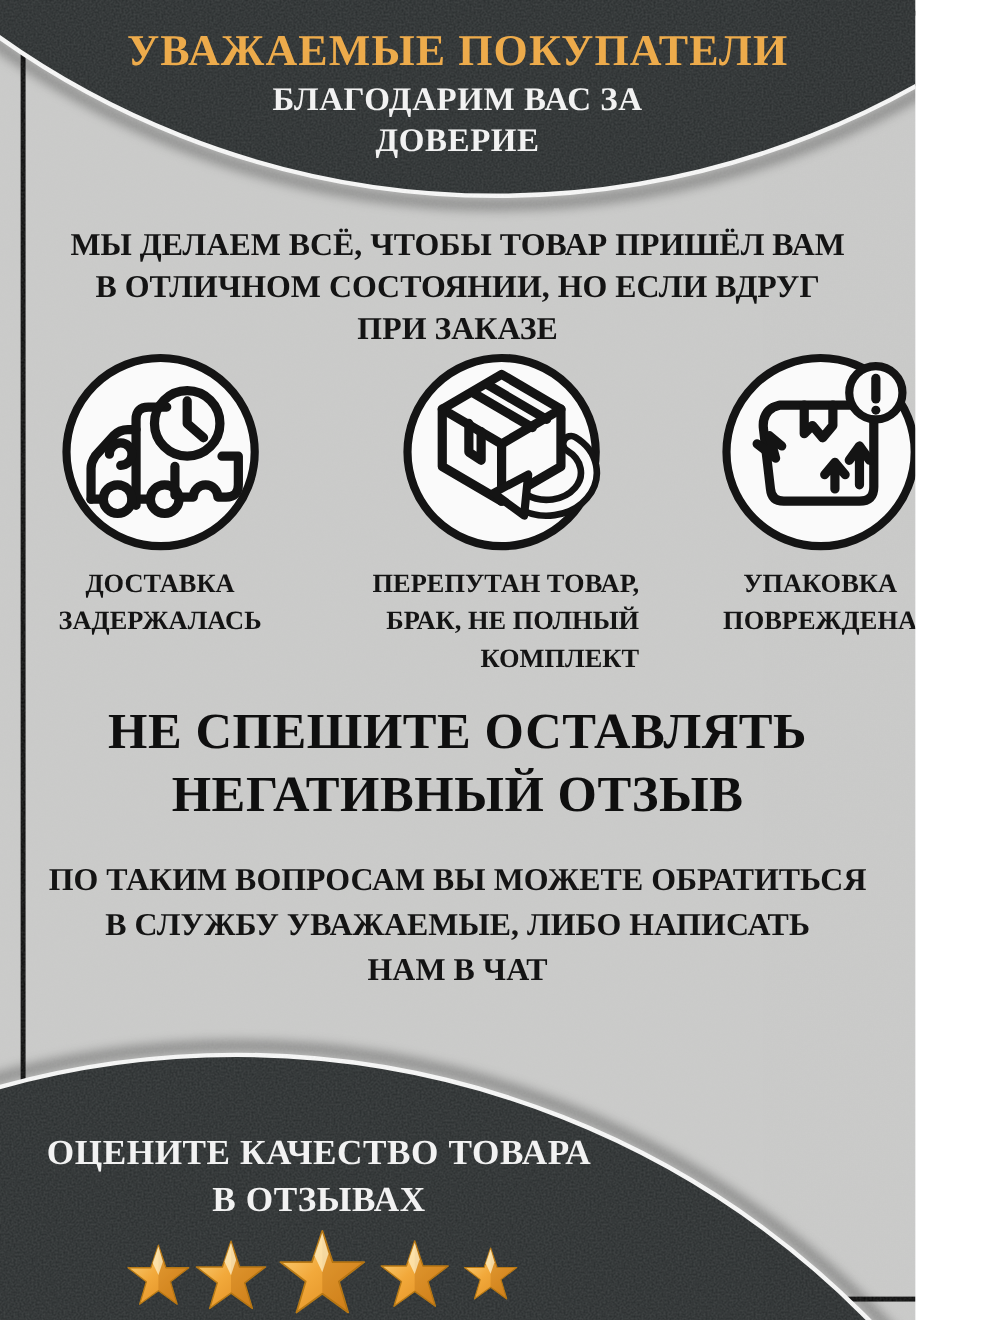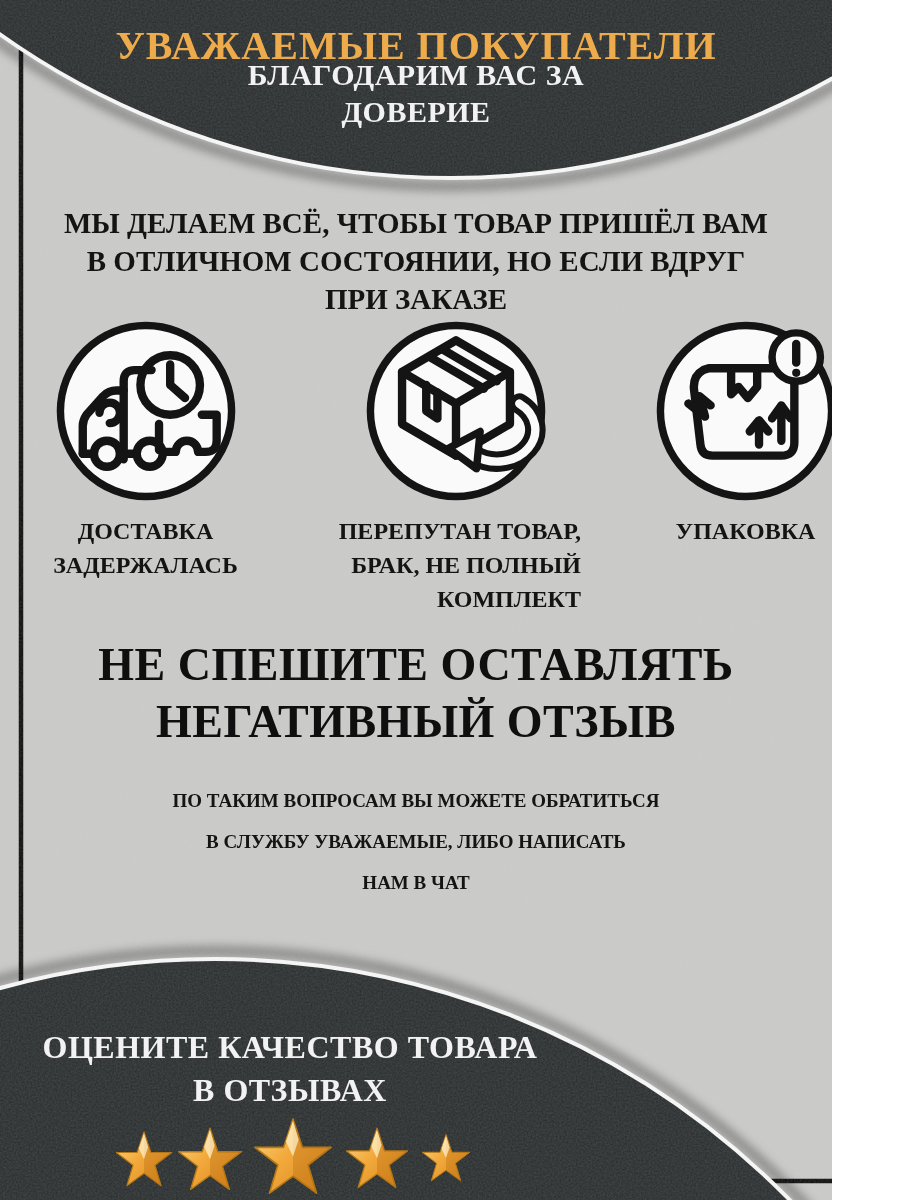--- a/index.html
+++ b/index.html
@@ -4,31 +4,31 @@
 <style>
   html,body{margin:0;padding:0;}
   .canvas{
     position:relative;width:832px;height:1200px;overflow:hidden;
     background:#cbcbca;
     font-family:"Liberation Serif","DejaVu Serif",serif;font-weight:700;
   }
   .bg{position:absolute;left:0;top:0;width:900px;height:1200px;}
   .abs{position:absolute;left:0;width:100%;text-align:center;}
   .header-title{top:22px;font-size:40px;letter-spacing:1px;color:#EDAB4B;}
-  .header-sub{top:56px;font-size:30px;line-height:37px;color:#F2F2F2;letter-spacing:0.5px;}
+  .header-sub{top:72px;font-size:30px;line-height:37px;color:#F2F2F2;letter-spacing:0.5px;}
   .intro{top:204px;font-size:29px;line-height:38px;color:#141414;}
   .issues-row{position:absolute;top:318px;left:0;width:900px;height:280px;font-family:Liberation Serif, serif;}
   .issue-col{position:absolute;text-align:center;}
   .issue-col .icon-wrap{display:block;margin:0 auto;}
   .issue-label{margin-top:10px;font-size:24px;line-height:34px;color:#141414;}
   .col-1{left:28px;width:235px;}
   .col-2{left:331px;width:250px;text-align:right;}
   .col-3{left:618px;width:255px;}
   .warning{top:636px;font-size:46px;line-height:57px;color:#0f0f0f;letter-spacing:0.5px;}
-  .support{top:780px;font-size:19px;line-height:41px;color:#141414;}
+  .support{top:780px;font-size:29px;line-height:41px;color:#141414;}
   .footer-text{position:absolute;top:1026px;left:0;width:580px;text-align:center;
     font-size:32px;line-height:43px;color:#F2F2F2;letter-spacing:0.5px;font-family:Liberation Serif, serif;}
   .stars{position:absolute;top:1084px;left:95px;}
   .lineart{stroke:#141414;stroke-width:4.5;fill:none;stroke-linecap:round;stroke-linejoin:round;}
 </style>
 </head>
 <body>
 
 <div class="canvas">
 
@@ -116,20 +116,21 @@
         <path class="lineart" d="M19 46 L28 53 L25 42 L31 47"></path>
         <path class="lineart" d="M42 27 V41 L46 37 L51 43 L56 37 V27"></path>
         <path class="lineart" d="M57 68 V57 M52 61 L57 55 L62 61"></path>
         <path class="lineart" d="M69 66 V49 M64 54 L69 47 L74 54"></path>
         <circle cx="77" cy="21" r="13" fill="#FAFAFA" stroke="#141414" stroke-width="4"></circle>
         <path class="lineart" d="M77 14 V24"></path>
         <circle cx="77" cy="29.5" r="2.2" fill="#141414"></circle>
       </svg>
       <div class="issue-label">
         <div>УПАКОВКА</div>
+        <div>ПОВРЕЖДЕНА</div>
       </div>
     </div>
   </div>
 
   <div class="abs warning">
     <div>НЕ СПЕШИТЕ ОСТАВЛЯТЬ</div>
     <div>НЕГАТИВНЫЙ ОТЗЫВ</div>
   </div>
 
   <div class="abs support">

